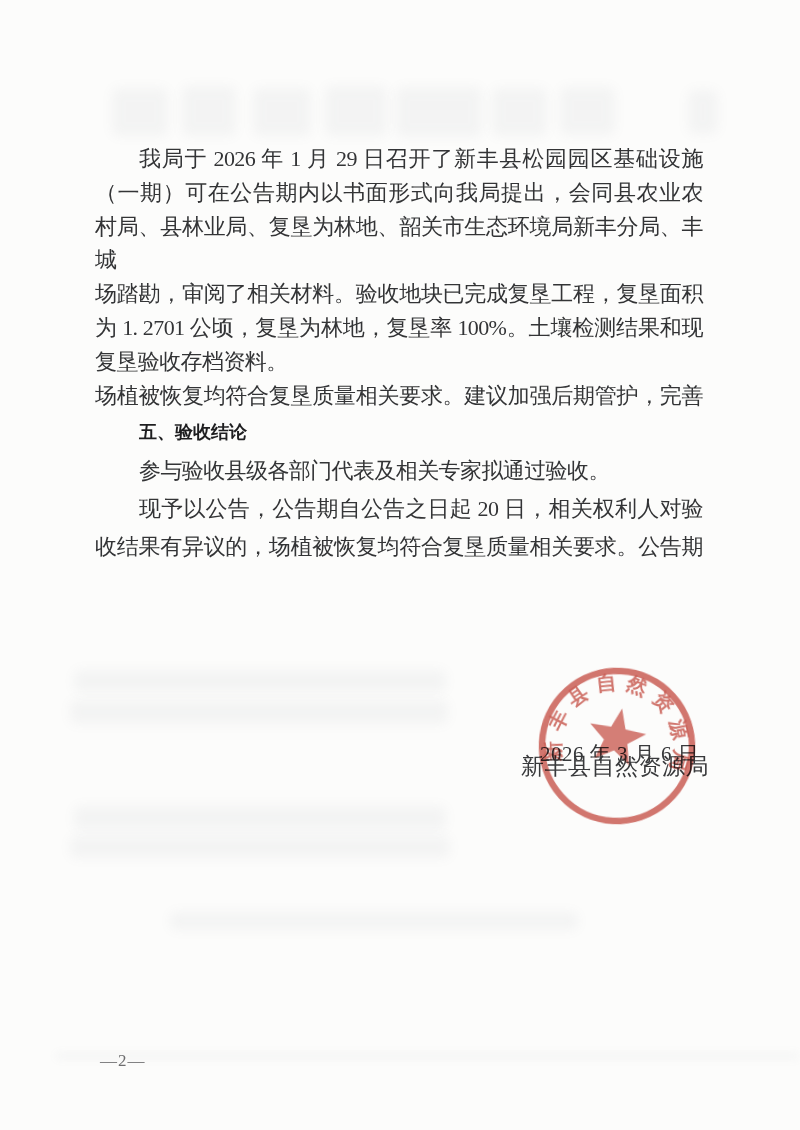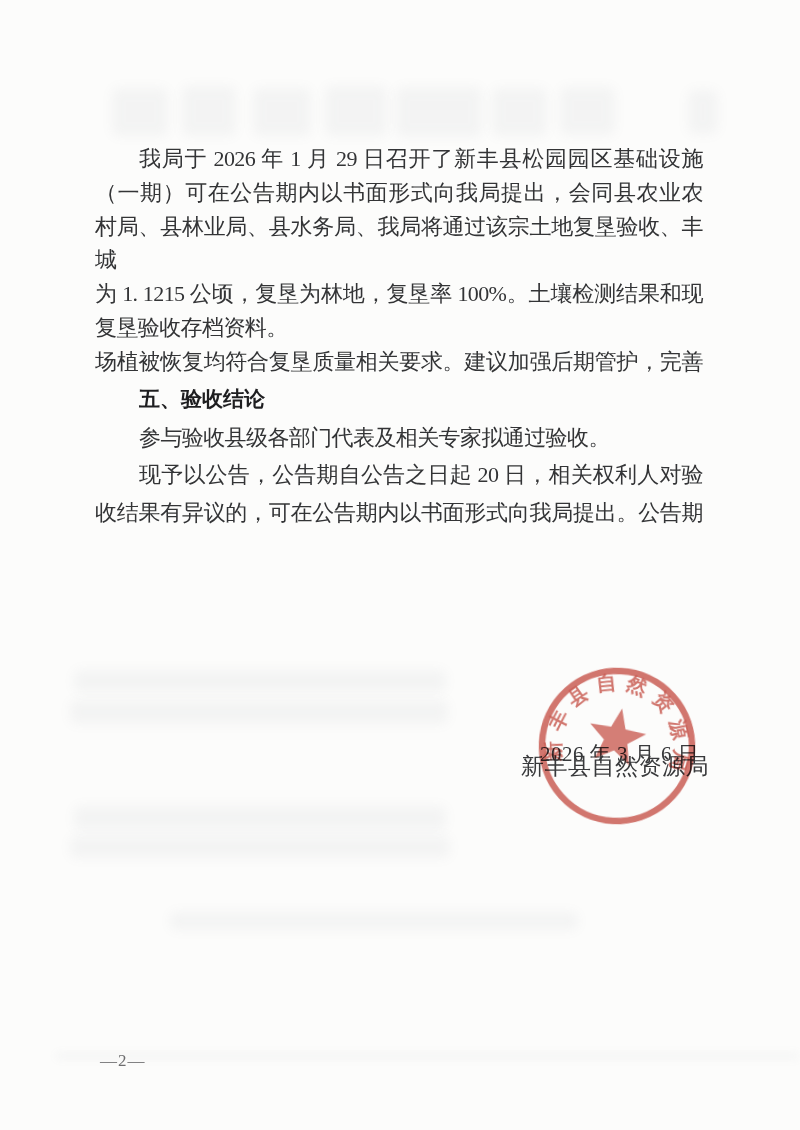--- a/index.html
+++ b/index.html
@@ -29,21 +29,21 @@
     font-size:22px;
     letter-spacing:-0.6px;
     color:#333436;
   }
   .line{line-height:33.8px;white-space:nowrap;}
   .jl{text-align:justify;text-align-last:justify;white-space:normal;}
   .indent{text-indent:44px;}
   .sec2 .line{line-height:37.6px;font-family:Liberation Serif, serif;}
   .heading{
     font-weight:bold;
-    font-size:21px;
+    font-size:18px;
     letter-spacing:0;
     color:#1e1e20;
     line-height:40px;
     text-indent:44px;
   }
   
   .signature{
     position:absolute;left:520px;top:751px;width:190px;
     font-size:23px;text-align:center;letter-spacing:0.5px;color:#38393b;
   }
@@ -88,31 +88,32 @@
   <div class="smudge" style="left:74px;top:670px;width:372px;height:22px;"></div>
   <div class="smudge" style="left:70px;top:700px;width:378px;height:24px;"></div>
   <div class="smudge" style="left:74px;top:806px;width:372px;height:24px;"></div>
   <div class="smudge" style="left:70px;top:836px;width:380px;height:22px;"></div>
   <div class="smudge" style="left:170px;top:912px;width:408px;height:18px;"></div>
   <div class="smudge band" style="left:55px;top:1052px;width:745px;height:8px;"></div>
 
   <div class="textblock">
     <div class="line jl indent">我局于 2026 年 1 月 29 日召开了新丰县松园园区基础设施</div>
     <div class="line jl">（一期）可在公告期内以书面形式向我局提出，会同县农业农</div>
-    <div class="line jl">村局、县林业局、县水务局、我局将通过该宗土地复垦验收、丰城</div>
-    <div class="line jl">为 1. 1215 公顷，复垦为林地，复垦率 100%。土壤检测结果和现</div>
+    <div class="line jl">村局、县林业局、复垦为林地、韶关市生态环境局新丰分局、丰城</div>
+    <div class="line jl">场踏勘，审阅了相关材料。验收地块已完成复垦工程，复垦面积</div>
+    <div class="line jl">为 1. 2701 公顷，复垦为林地，复垦率 100%。土壤检测结果和现</div>
     <div class="line">复垦验收存档资料。</div>
     <div class="line jl">场植被恢复均符合复垦质量相关要求。建议加强后期管护，完善</div>
 
     <div class="heading">五、验收结论</div>
 
     <div class="sec2">
       <div class="line indent">参与验收县级各部门代表及相关专家拟通过验收。</div>
       <div class="line jl indent">现予以公告，公告期自公告之日起 20 日，相关权利人对验</div>
-      <div class="line jl">收结果有异议的，可在公告期内以书面形式向我局提出。公告期</div>
+      <div class="line jl">收结果有异议的，场植被恢复均符合复垦质量相关要求。公告期</div>
     </div>
   </div>
 
   <div class="signature">新丰县自然资源局</div>
   <div class="sign-date">2026 年 3 月 6 日</div>
 
   <svg class="seal" viewBox="0 0 170 170" width="170" height="170">
     <defs>
       <path id="sealArc" d="M 31.4 104.5 A 57 57 0 1 1 138.6 104.5" fill="none"></path>
     </defs>

